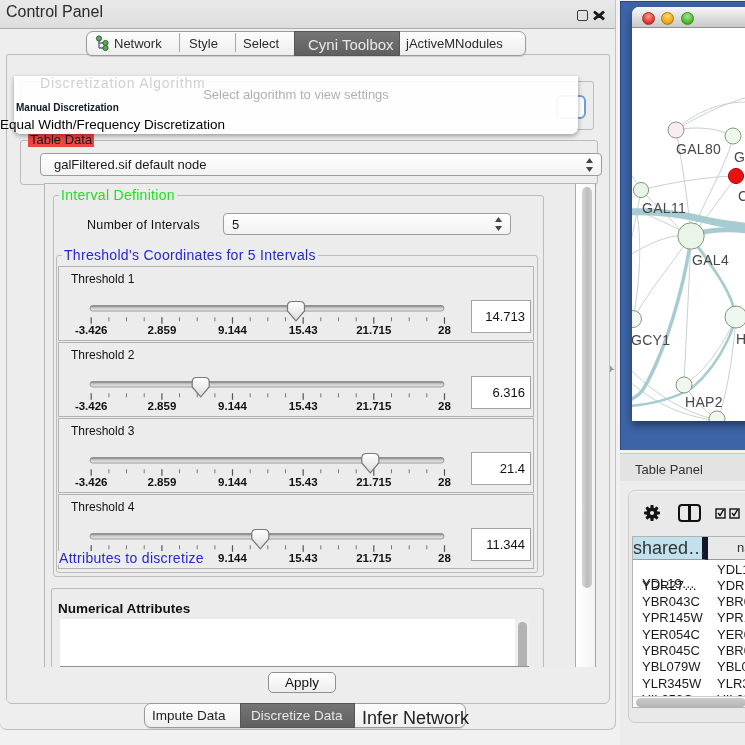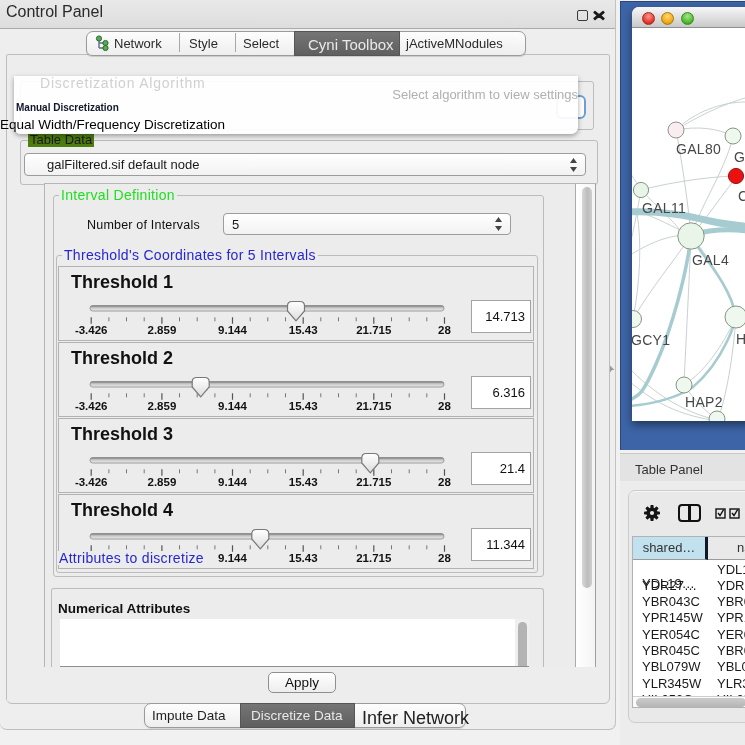--- a/index.html
+++ b/index.html
@@ -4,21 +4,21 @@
 html,body{margin:0;padding:0}
 body{width:745px;height:745px;position:relative;overflow:hidden;background:#f1f1f1;
  font-family:"Liberation Sans",sans-serif;-webkit-font-smoothing:antialiased}
 .ab{position:absolute}
 .grp{position:absolute;border:1px solid #bcbcbc;border-radius:3px}
 .gtitle{position:absolute;font-size:14px;letter-spacing:0.3px;background:transparent;padding:0 2px;line-height:14px}
 .combo{position:absolute;background:linear-gradient(#ffffff,#f2f2f2);border:1px solid #9c9c9c;border-radius:4px;
  font-size:13px;color:#1a1a1a;display:flex;align-items:center}
 .spin{position:absolute;right:7px;top:50%;transform:translateY(-50%);width:9px;height:14px}
 .tpanel{position:absolute;left:58px;width:474px;height:73px;background:#ececec;border:1px solid #b2b2b2}
-.tlab{position:absolute;left:12px;top:5px;font-size:18px;font-weight:bold;color:#111}
+.tlab{position:absolute;left:12px;top:5px;font-size:12px;font-weight:normal;color:#111}
 .vbox{position:absolute;left:412px;top:33px;width:53px;height:31px;background:#fff;border:1px solid #a3a3a3;
  font-size:13px;color:#111;text-align:right;line-height:32px;padding-right:5px}
 .row{position:absolute;font-size:13px;color:#1a1a1a;white-space:nowrap}
 </style></head>
 <body>
 
 <div class="ab" style="left:0;top:0;width:615px;height:729px;background:#eeeeee;border-right:1px solid #c2c2c2;border-bottom:1px solid #bdbdbd;border-radius:0 0 7px 7px"></div>
 
 <div class="ab" style="left:0;top:0;width:615px;height:28px;background:linear-gradient(#e9e9e9,#dddddd);border-bottom:1px solid #ababab"></div>
 <div class="ab" style="left:6px;top:3px;font-size:16px;color:#2a2a2a">Control Panel</div>
@@ -44,22 +44,22 @@
 <div class="ab" style="left:189px;top:36px;font-size:13px;color:#2a2a2a">Style</div>
 <div class="ab" style="left:243px;top:36px;font-size:13px;color:#2a2a2a">Select</div>
 <div class="ab" style="left:308px;top:36px;font-size:15px;color:#e9e9e9">Cyni Toolbox</div>
 <div class="ab" style="left:406px;top:36px;font-size:13px;color:#2a2a2a">jActiveMNodules</div>
 
 <div class="grp" style="left:20px;top:81px;width:572px;height:47px"></div>
 
 <div class="ab" style="left:556px;top:95px;width:30px;height:24px;background:#fff;border:2.5px solid #6c9fd8;border-radius:6px;box-sizing:border-box"></div>
 
 <div class="grp" style="left:20px;top:140px;width:576px;height:43px"></div>
-<div class="gtitle" style="left:28px;top:133px;color:#1a1a1a;background:#4d7c0f;font-size:13px;letter-spacing:0">Table Data</div>
-<div class="combo" style="left:24px;top:153px;width:562px;height:23px;box-sizing:border-box;padding-left:22px">galFiltered.sif default node
+<div class="gtitle" style="left:28px;top:133px;color:#1a1a1a;background:#ef4444;font-size:13px;letter-spacing:0">Table Data</div>
+<div class="combo" style="left:40px;top:153px;width:562px;height:23px;box-sizing:border-box;padding-left:13px">galFiltered.sif default node
  <svg class="spin" viewBox="0 0 9 14">
       <path d="M4.5 0 L8 5 H1 Z" fill="#444"></path>
       <path d="M4.5 14 L8 9 H1 Z" fill="#444"></path>
     </svg>
 </div>
 
 <div class="ab" style="left:44px;top:183px;width:552px;height:494px;background:#ececec;border:1px solid #b5b5b5;box-sizing:border-box"></div>
 
 <div class="ab" style="left:575px;top:184px;width:21px;height:492px;background:linear-gradient(90deg,#ffffff,#f4f4f4);border-left:1px solid #ababab;border-right:1px solid #9f9f9f;box-sizing:border-box"></div>
 <div class="ab" style="left:582px;top:187px;width:9.5px;height:401px;background:linear-gradient(90deg,#d6d6d6,#bdbdbd 55%,#cecece);border-radius:5px"></div>
@@ -202,21 +202,21 @@
 <div class="ab" style="left:240px;top:703px;width:113px;height:23px;background:linear-gradient(#757575,#5f5f5f);border:1px solid #555"></div>
 <div class="ab" style="left:152px;top:707.5px;font-size:13.5px;color:#222">Impute Data</div>
 <div class="ab" style="left:251px;top:707.5px;font-size:13.5px;color:#e9e9e9">Discretize Data</div>
 <div class="ab" style="left:362px;top:707.5px;font-size:18px;color:#222">Infer Network</div>
 
 <div class="ab" style="left:14px;top:76px;width:564px;height:58px;background:rgba(255,255,255,.93);border-radius:0 0 7px 7px;box-shadow:0 2px 5px rgba(0,0,0,.35)"></div>
 <div class="ab" style="left:40px;top:75px;font-size:14px;letter-spacing:0.8px;color:#d0d0d0">Discretization Algorithm</div>
 <div class="ab" style="left:40px;top:74px;width:260px;height:2.5px;overflow:hidden;font-size:14px;letter-spacing:0.8px;color:#777">
     <div style="margin-top:1px">Discretization Algorithm</div>
   </div>
-<div class="ab" style="left:14px;top:87px;width:564px;text-align:right;font-size:13px;color:#b0b0b0">Select algorithm to view settings</div>
+<div class="ab" style="left:14px;top:87px;width:564px;text-align:center;font-size:13px;color:#b0b0b0">Select algorithm to view settings</div>
 <div class="ab" style="left:16px;top:102px;font-size:10px;font-weight:bold;color:#0f172a">Manual Discretization</div>
 <div class="ab" style="left:0;top:117px;font-size:13.5px;color:#000">Equal Width/Frequency Discretization</div>
 
 <svg class="ab" style="left:609px;top:365px" width="6" height="8" viewBox="0 0 6 8">
     <path d="M1 7.5 L1 0.5 L5.5 5 L3 5 Z" fill="#9a9a9a"></path>
   </svg>
 
 <div class="ab" style="left:620px;top:1px;width:125px;height:448px;background:#3d64a6;border-top:1px solid #27477e;border-left:1px solid #27477e"></div>
 
 <div class="ab" style="left:632px;top:7px;width:127px;height:414px;background:#fff;border-radius:7px 0 0 0;box-shadow:0 4px 8px rgba(0,0,0,.45);overflow:hidden">
@@ -305,21 +305,21 @@
 <svg class="ab" style="left:715px;top:508px" width="26" height="11" viewBox="0 0 26 11">
  <g fill="none" stroke="#111" stroke-width="1.4">
   <rect x="1" y="1" width="9" height="9"></rect>
       <path d="M3 5 L5 7.5 L8.6 1.6"></path>
   <rect x="15" y="1" width="9" height="9"></rect>
       <path d="M17 5 L19 7.5 L22.6 1.6"></path>
  </g>
 </svg>
 
 <div class="ab" style="left:632px;top:536px;width:113px;height:172px;background:#fff;border:1px solid #b2b2b2;border-right:none;box-sizing:border-box;overflow:hidden">
- <div style="position:absolute;left:0;top:0;width:75px;height:23px;background:#c2e1ee;border-right:3px solid #0f172a;border-bottom:1px solid #9a9a9a;box-sizing:border-box;font-size:13px;color:#333;text-align:center;line-height:22px">shared…</div>
+ <div style="position:absolute;left:0;top:0;width:75px;height:23px;background:#c2e1ee;border-right:6px solid #0f172a;border-bottom:1px solid #9a9a9a;box-sizing:border-box;font-size:18px;color:#333;text-align:center;line-height:22px">shared…</div>
  <div style="position:absolute;left:75px;top:0;width:38px;height:23px;background:#e9e9e9;border-bottom:1px solid #9a9a9a;box-sizing:border-box;font-size:13px;color:#333;padding-left:29px;line-height:22px">na</div>
  <div class="row" style="left:9px;top:39px">YDL19…</div>
     <div class="row" style="left:84px;top:24.5px">YDL19</div>
  <div class="row" style="left:9px;top:40.8px">YDR27…</div>
     <div class="row" style="left:84px;top:40.8px">YDR27</div>
  <div class="row" style="left:9px;top:57.1px">YBR043C</div>
     <div class="row" style="left:84px;top:57.1px">YBR04</div>
  <div class="row" style="left:9px;top:73.4px">YPR145W</div>
     <div class="row" style="left:84px;top:73.4px">YPR14</div>
  <div class="row" style="left:9px;top:89.7px">YER054C</div>

